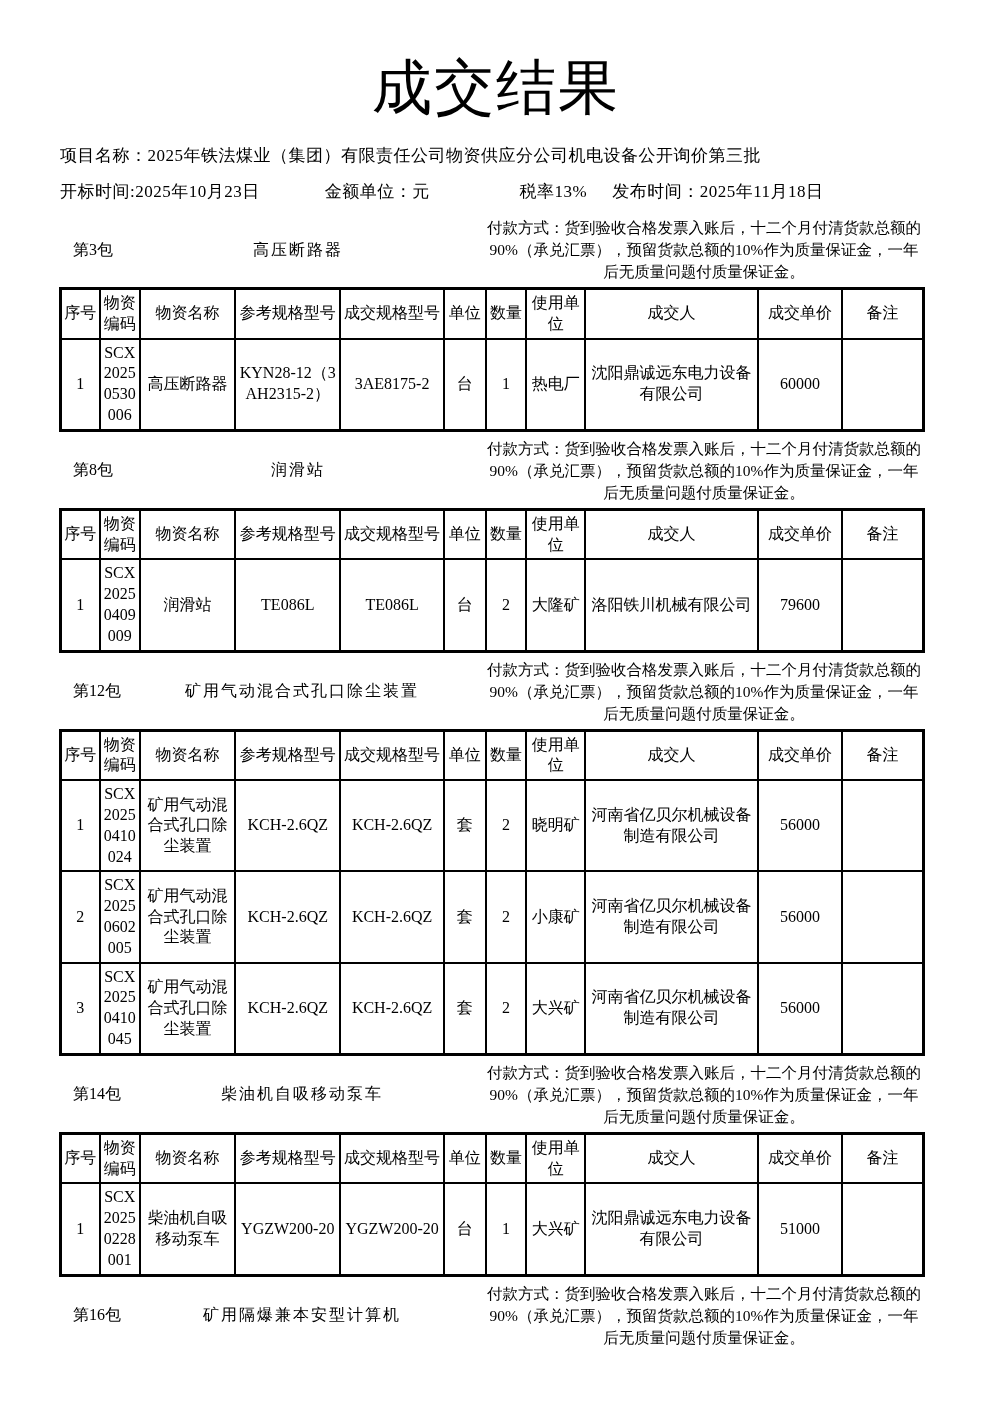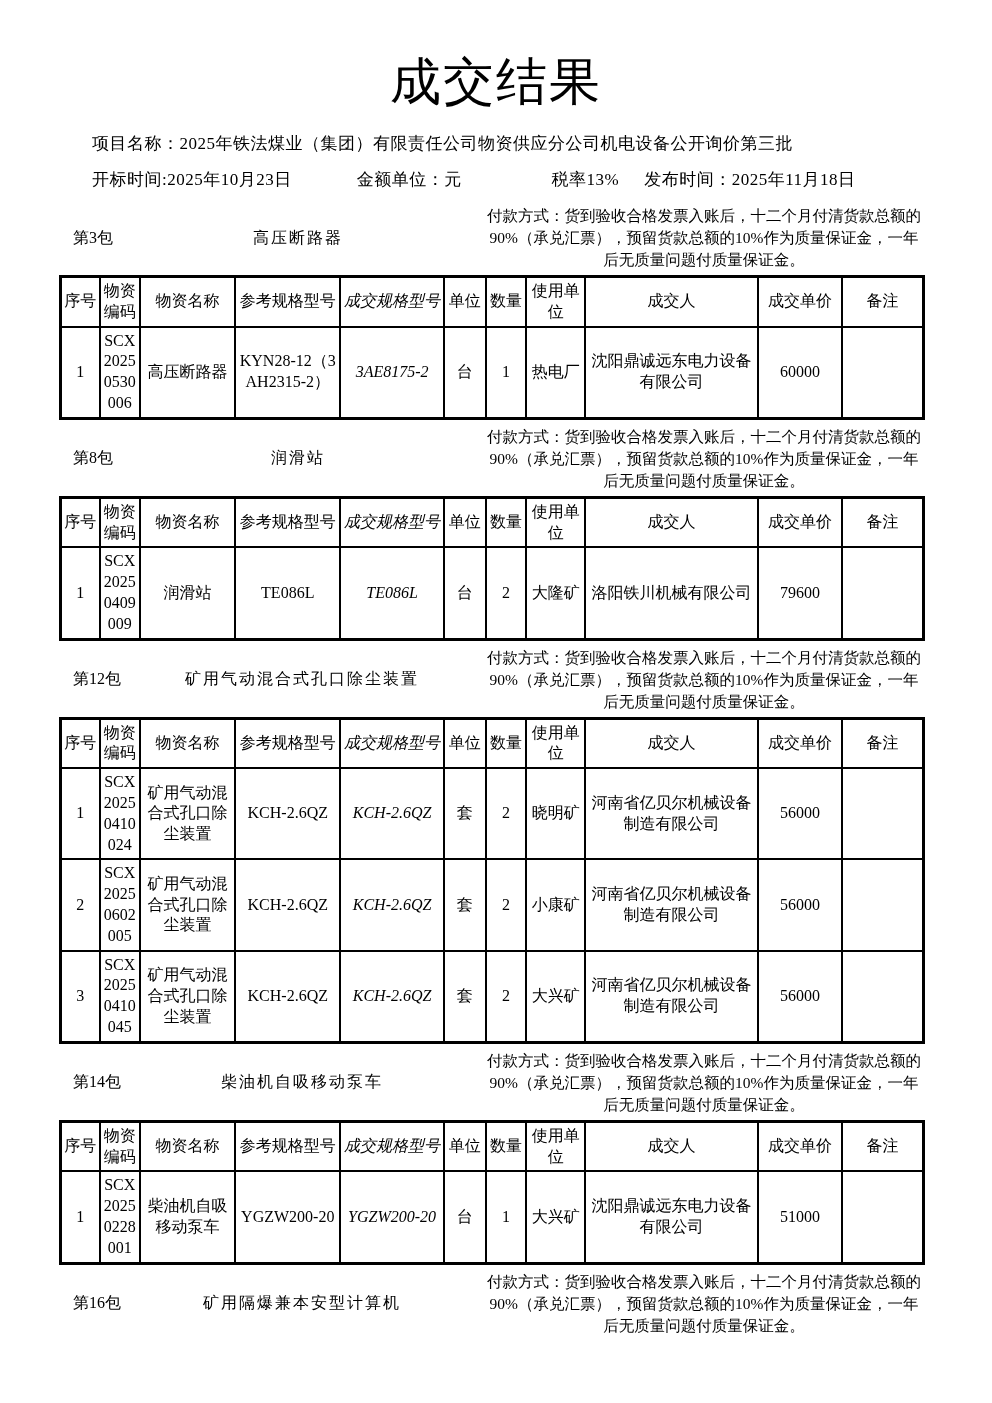--- a/index.html
+++ b/index.html
@@ -6,29 +6,29 @@
   html, body { background: #ffffff; }
   body {
     width: 992px; height: 1403px; overflow: hidden;
     font-family: "Liberation Serif", "DejaVu Serif", serif;
     color: #000;
   }
   .page { width: 992px; height: 1403px; background: #fff; }
 
   h1.doc-title {
     text-align: center;
-    font-size: 51px;
+    font-size: 60px;
     font-weight: normal;
     letter-spacing: 2px;
     padding-top: 48px;
     margin-bottom: 16px;
   }
 
   .meta { margin-left: 60px; font-size: 17px; }
-  .meta-line { margin-bottom: 14px; line-height: 22px; letter-spacing: 0.5px; margin-left: 32px; }
+  .meta-line { margin-bottom: 14px; line-height: 22px; letter-spacing: 0.5px; }
   .meta-item { display: inline-block; vertical-align: top; }
   .mi-open { width: 260px; }
   .mi-amount { width: 190px; }
   .mi-tax { width: 88px; }
 
   .section-head {
     display: flex; align-items: center;
     margin: 6px 0 4px 59px;
     width: 866px;
   }
@@ -51,21 +51,21 @@
     border: 2px solid #000;
     text-align: center; vertical-align: middle;
     font-size: 16px; line-height: 1.3;
     padding: 3px 2px;
     overflow: hidden;
     font-weight: normal;
   }
   table.results th { height: 42px; }
   table.results td { height: 56px; }
   .c0 { width: 39px; }  .c1 { width: 40px; }  .c2 { width: 95px; }
-  .c3 { width: 105px; } .c4 { width: 103px; font-style: italic; } .c5 { width: 42px; }
+  .c3 { width: 105px; } .c4 { width: 103px; } .c5 { width: 42px; }
   .c6 { width: 40px; }  .c7 { width: 59px; }  .c8 { width: 172px; }
   .c9 { width: 84px; font-family: Liberation Serif, serif; }  .c10 { width: 81px; }
   th.c1 { font-size: 10px; line-height: 1.25; }
   td.c1 { font-size: 9.5px; line-height: 1.25; word-break: break-all; font-weight: bold; }
   td.c3, td.c4 { word-break: break-all; }
 </style>
 </head>
 <body>
 
 <div class="page">

